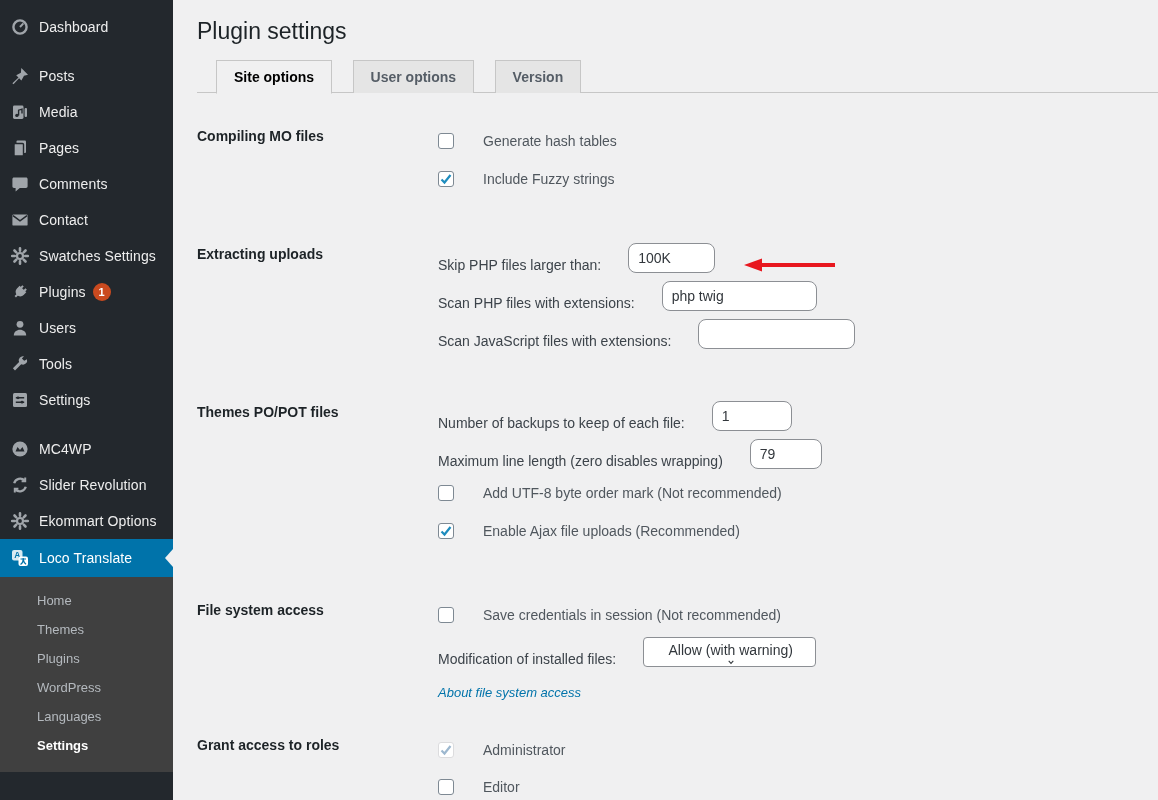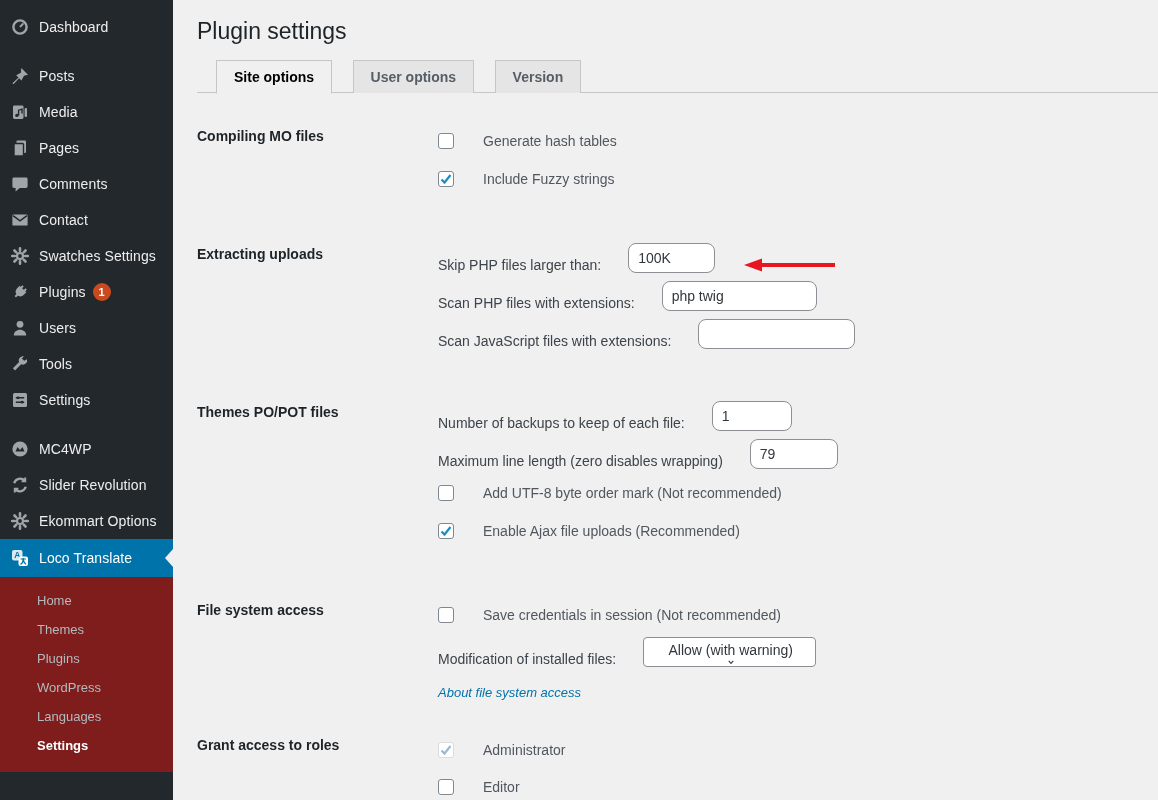--- a/index.html
+++ b/index.html
@@ -12,21 +12,21 @@
   .menu-item { display:flex; align-items:center; height:36px; padding:0 8px 0 10px; cursor:pointer; position:relative; }
   .menu-item .mi-icon { width:20px; height:20px; margin-right:9px; color:#a0a5aa; flex:0 0 20px; display:flex; align-items:center; justify-content:center; }
   .menu-item .mi-label { color:#eeeeee; letter-spacing:.1px; }
   .sep { height:13px; }
   .badge { margin-left:7px; background:#ca4a1f; color:#fff; border-radius:50%; width:18px; height:18px; font-size:11px; font-weight:bold; display:inline-flex; align-items:center; justify-content:center; }
   .menu-item.active { background:#0073aa; height:38px; }
   .menu-item.active .mi-icon { color:#fff; }
   .menu-item.active .mi-label { color:#fff; }
   .menu-item.active::after { content:""; position:absolute; right:0; top:50%; margin-top:-9px;
      border-top:9px solid transparent; border-bottom:9px solid transparent; border-right:8px solid #f0f0f1; }
-  .submenu { list-style:none; background:#7f1d1d; padding:9px 0 12px; }
+  .submenu { list-style:none; background:#404040; padding:9px 0 12px; }
   .submenu li { padding:7px 12px 7px 37px; font-size:13px; color:#b4b9be; cursor:pointer; }
   .submenu li.current { color:#fff; font-weight:bold; }
 
   
   .main { flex:1; padding:0 20px 0 24px; position:relative; }
   h1.page-title { font-size:23px; font-weight:400; color:#1d2327; padding:18px 0 8px; }
   .nav-tab-wrapper { border-bottom:1px solid #c6c6c6; padding-left:6px; margin:6px -20px 0 0; padding-right:20px; }
   .nav-tab { display:inline-block; background:#e5e5e5; border:1px solid #c6c6c6; border-bottom:none; color:#555d66;
      font-size:14px; font-weight:bold; padding:8px 17px; margin:0 3px -1px 13px; cursor:pointer; position:relative; bottom:-1px; }
   .nav-tab.active { background:#f0f0f1; color:#000; border-bottom:1px solid #f0f0f1; }
@@ -45,21 +45,21 @@
   .checkbox { width:16px; height:16px; min-width:16px; background:#fff; border:1px solid #7e8993; border-radius:3px;
      display:inline-flex; align-items:center; justify-content:center; cursor:pointer; }
   .checkbox svg { display:none; width:14px; height:14px; }
   .checkbox.checked svg { display:block; }
   .checkbox.checked svg polyline { stroke:#1e8cbe; }
   .checkbox.disabled { border-color:#dcdcde; }
   .checkbox.disabled svg polyline { stroke:#9db8cf; }
 
   input.text { height:30px; border:1px solid #8c8f94; border-radius:8px; background:#fff; font-family:"Liberation Sans",sans-serif;
      font-size:14px; color:#32373c; padding:0 9px; }
-  .w-87 { width:87px; } .w-155 { width:155px; } .w-157 { width:157px; } .w-80 { width:80px; } .w-88 { width:88px; }
+  .w-87 { width:87px; } .w-155 { width:155px; } .w-157 { width:157px; } .w-80 { width:80px; } .w-88 { width:72px; }
 
   .select { height:30px; width:173px; border:1px solid #8c8f94; border-radius:4px; background:#fff; display:inline-flex;
      align-items:center; justify-content:space-between; padding:4px 8px 0 10px; font-size:14px; color:#32373c; cursor:pointer;flex-direction:column; }
   .select svg { width:14px; height:14px; }
 
   .about-link { font-size:13px; font-style:italic; color:#0073aa; text-decoration:none; display:inline-block; margin-top:10px; cursor:pointer; }
 
   .arrow-annotation { margin-left:8px; display:flex; align-items:center; }
 
   .mb-compiling { margin-bottom:42px; }

